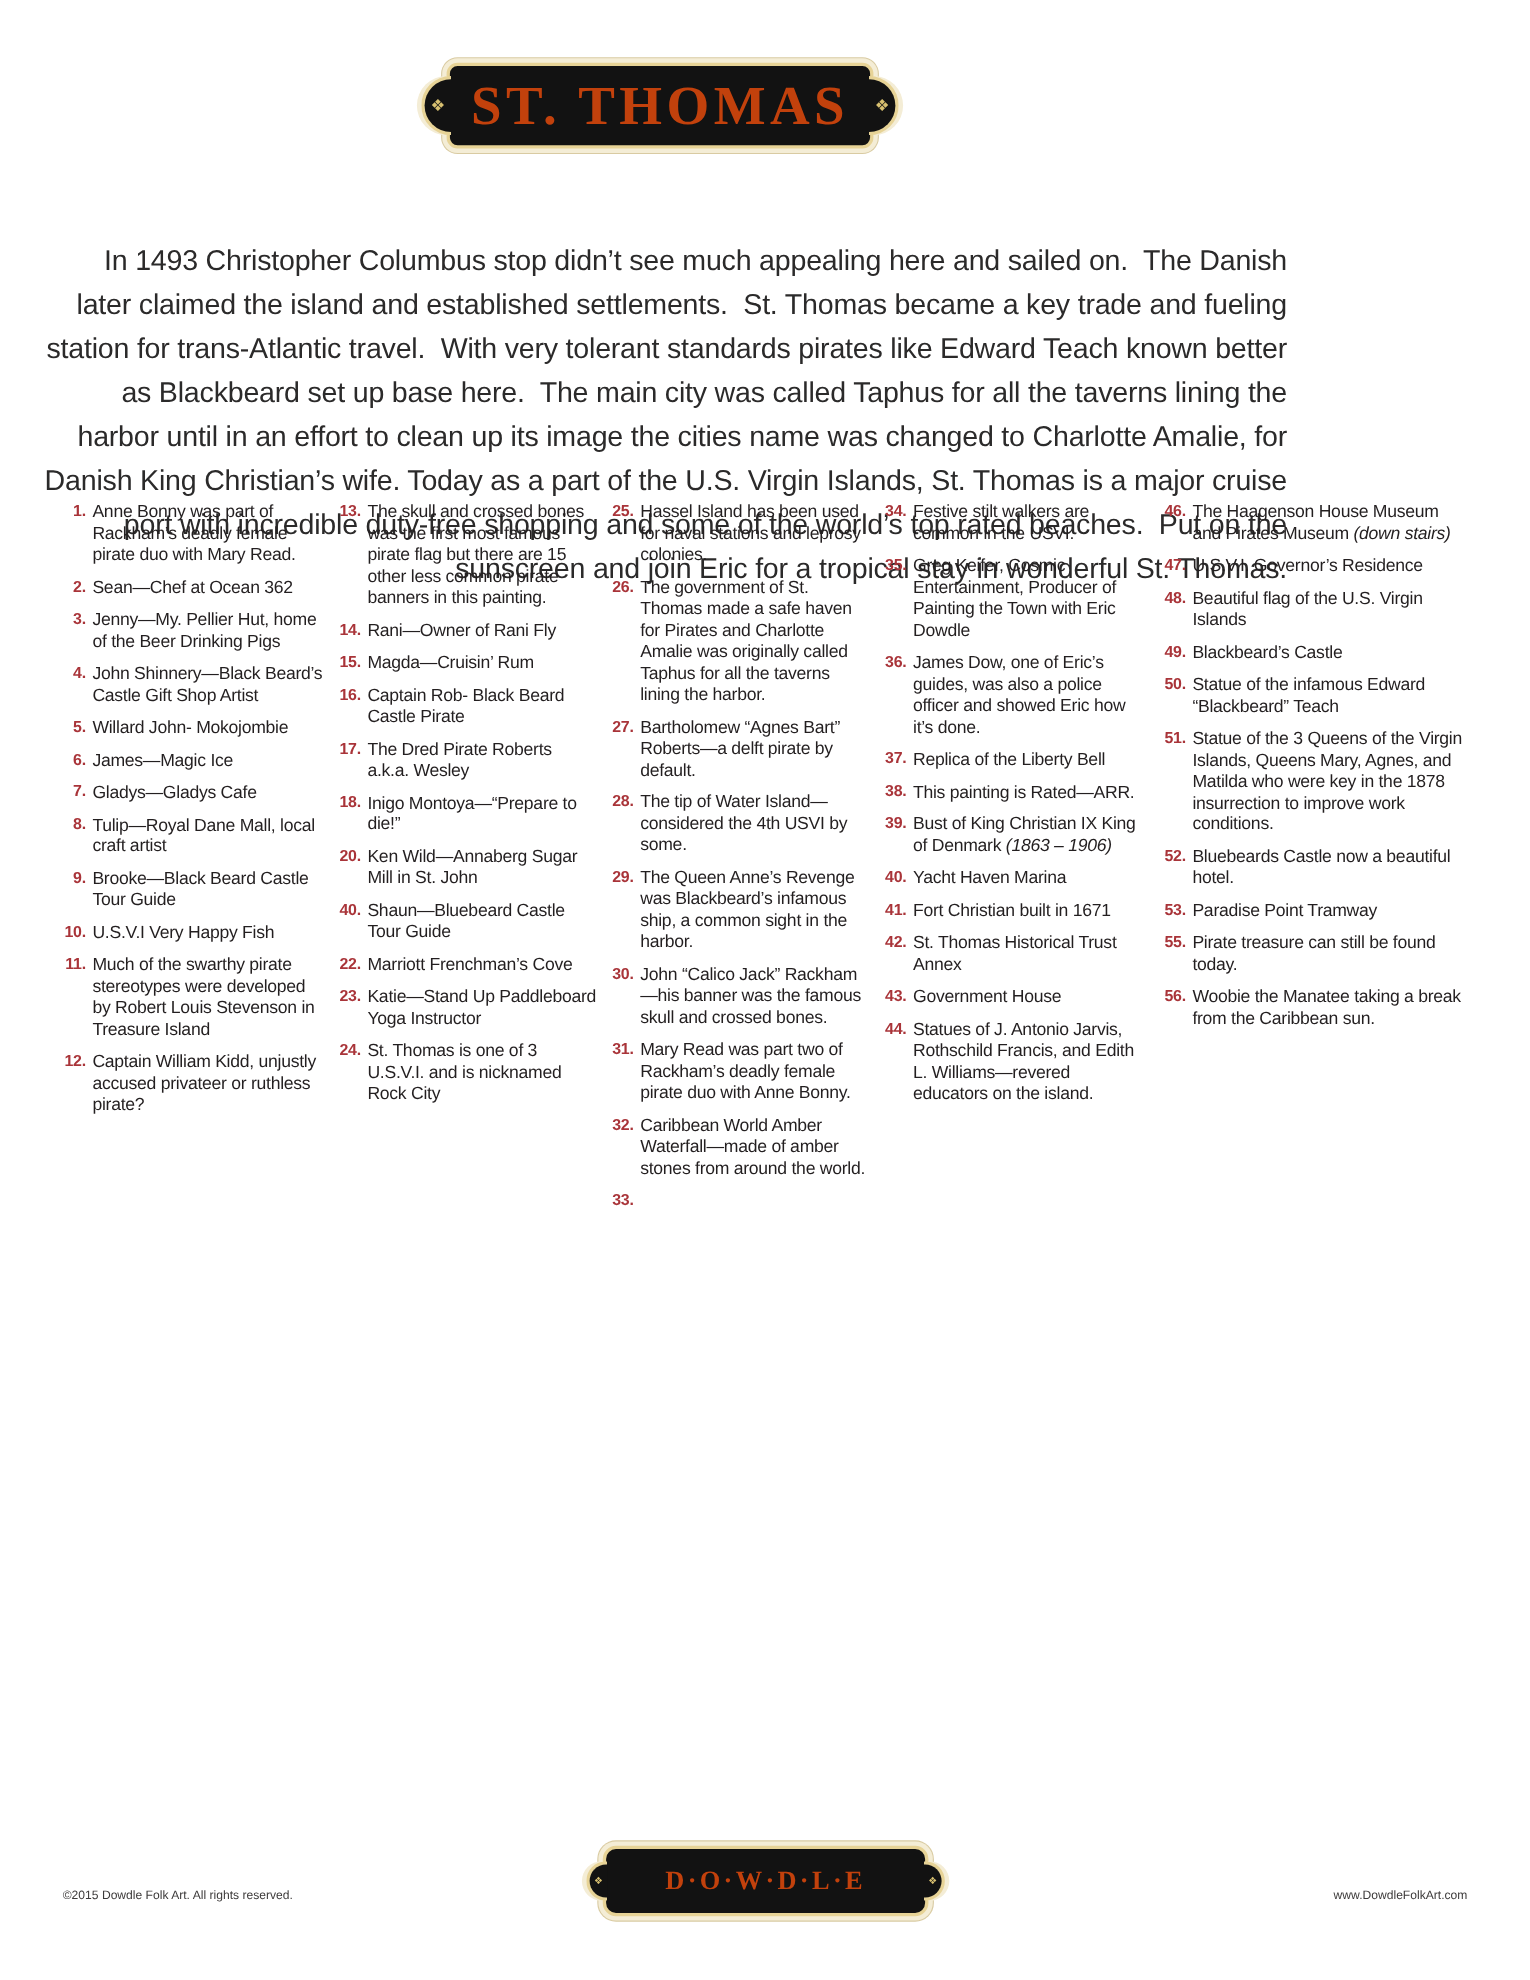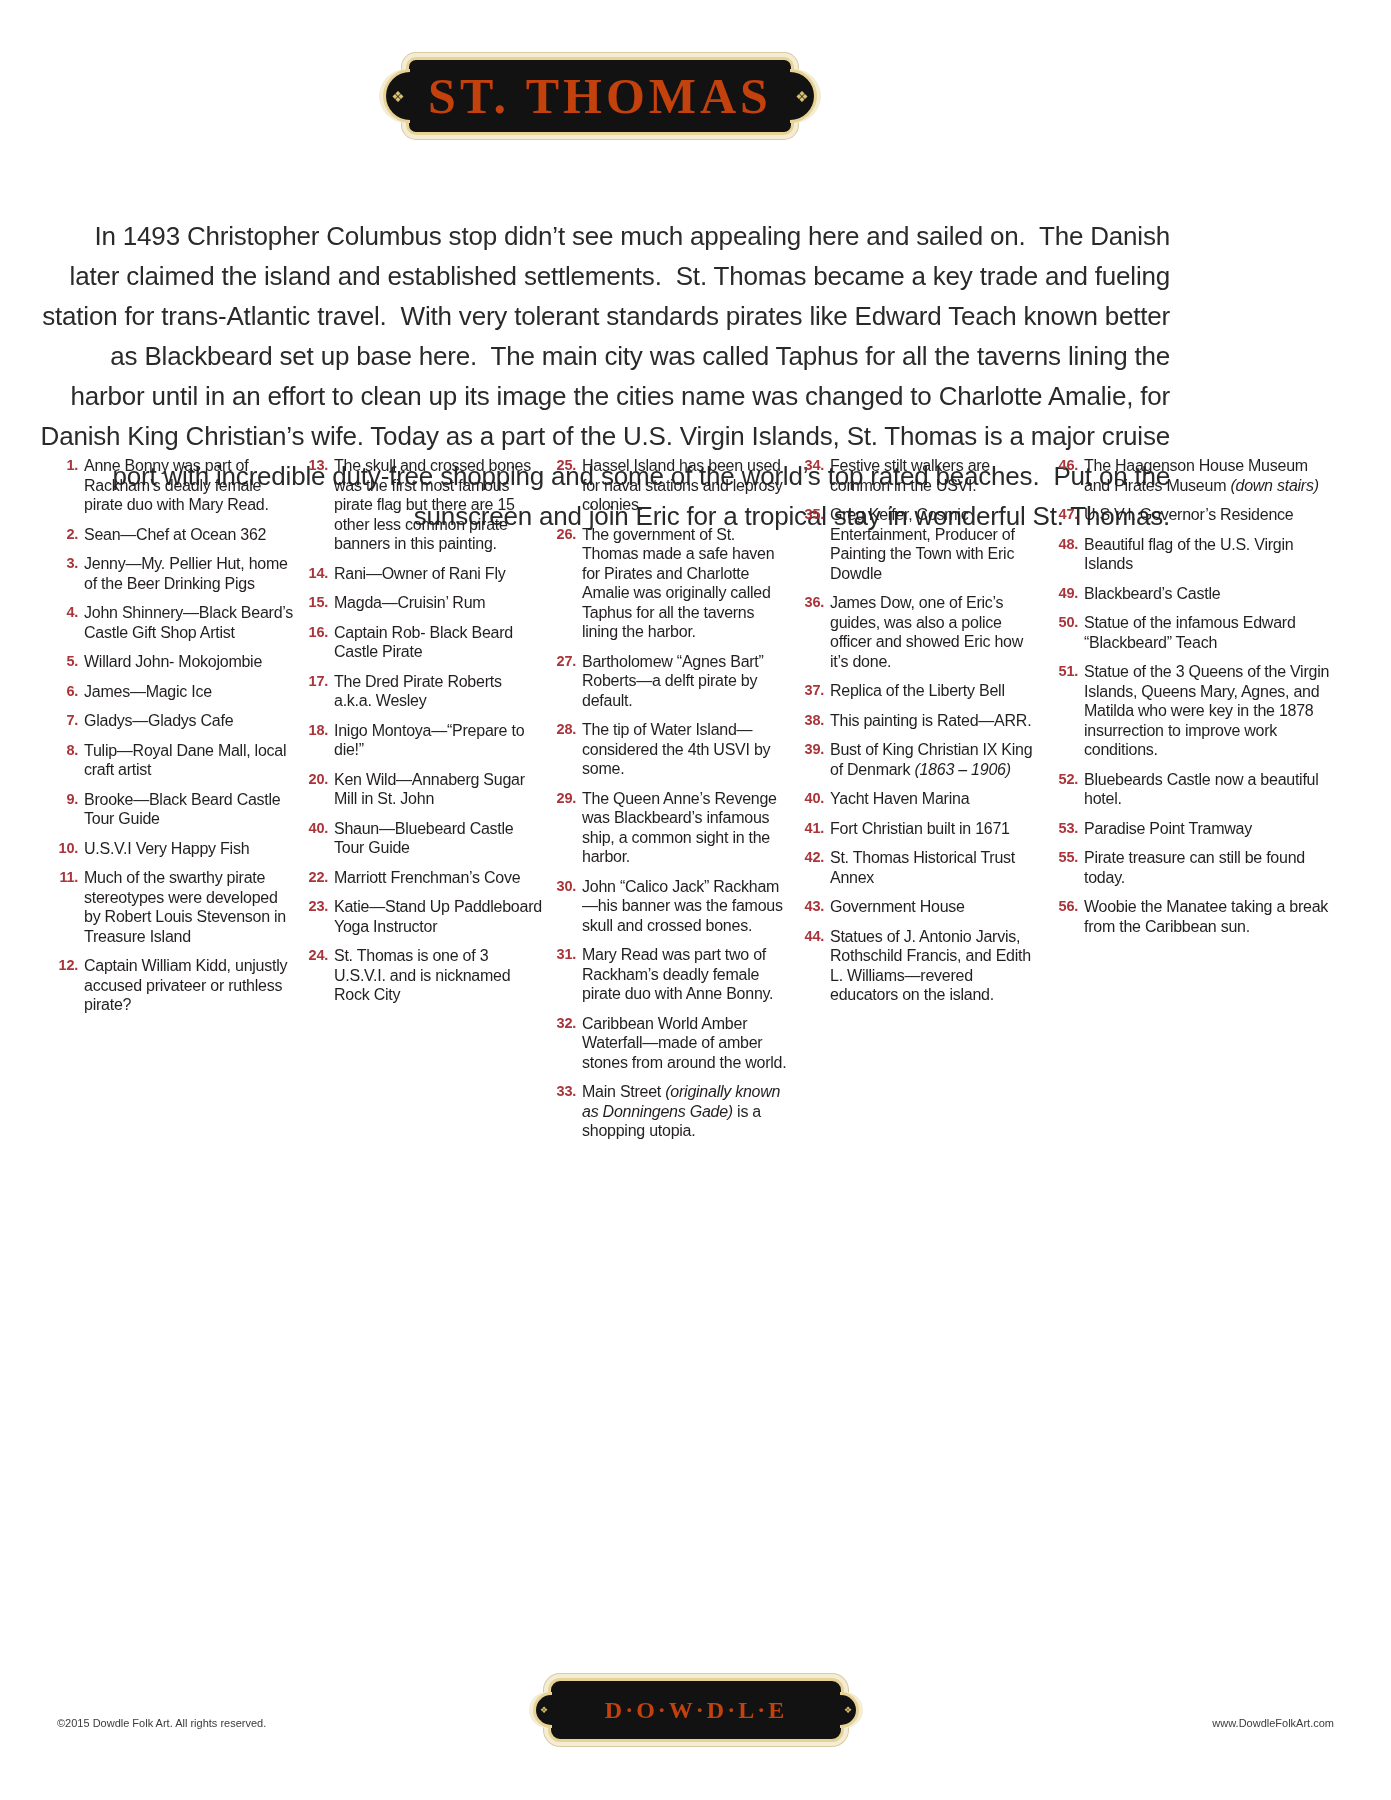--- a/index.html
+++ b/index.html
@@ -194,21 +194,20 @@
         <div class="item">
           <span class="num">31.</span>
           <span class="txt"><span>Mary Read was part two of Rackham’s deadly female pirate duo with Anne Bonny.</span></span>
         </div>
         <div class="item">
           <span class="num">32.</span>
           <span class="txt"><span>Caribbean World Amber Waterfall—made of amber stones from around the world.</span></span>
         </div>
         <div class="item">
           <span class="num">33.</span>
-          <span class="txt"><span>Main Street </span><i>(originally known as Donningens Gade)</i><span> is a shopping utopia.</span></span>
         </div>
       </div>
     <div class="legend-col col-4">
         <div class="item">
           <span class="num">34.</span>
           <span class="txt"><span>Festive stilt walkers are common in the USVI.</span></span>
         </div>
         <div class="item">
           <span class="num">35.</span>
           <span class="txt"><span>Greg Keifer, Cosmic Entertainment, Producer of Painting the Town with Eric Dowdle</span></span>

